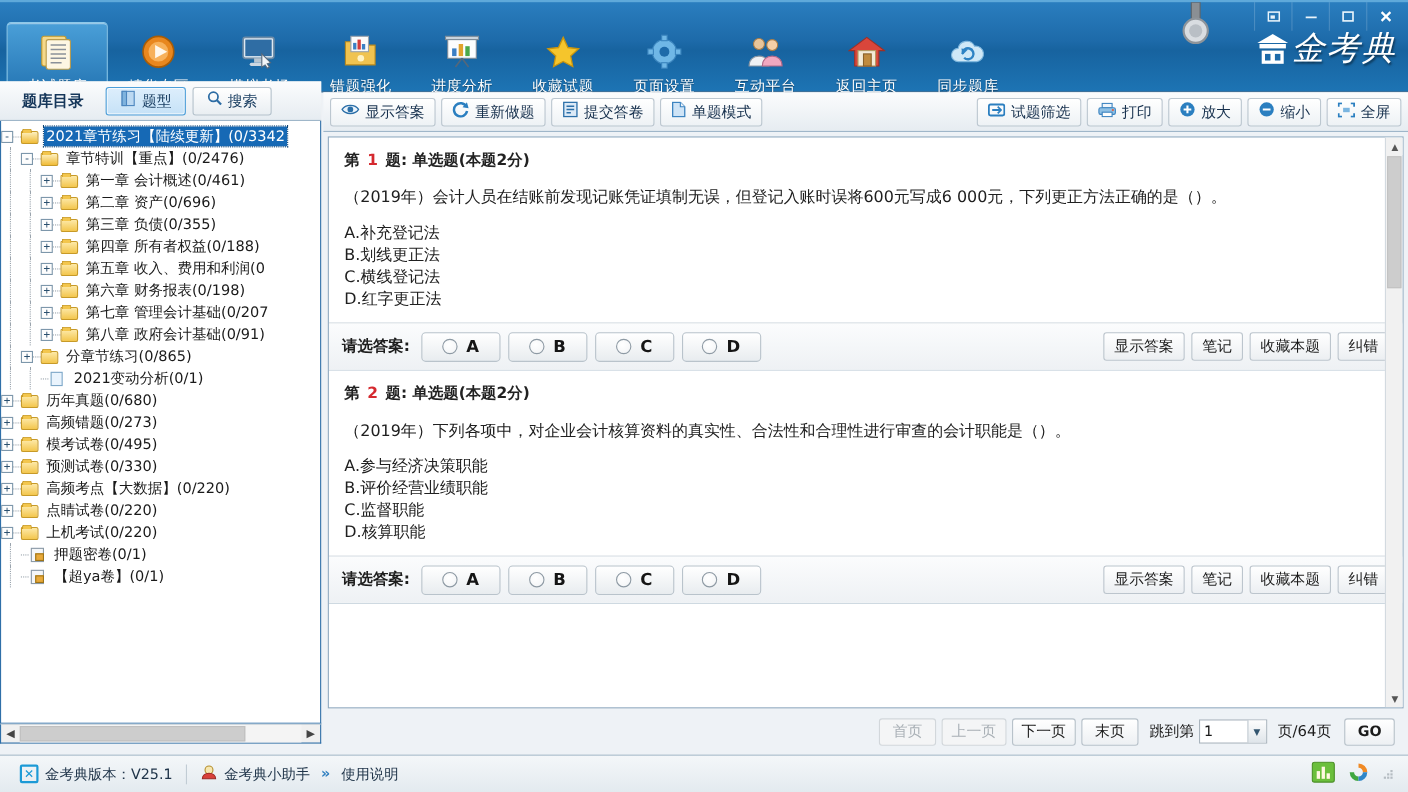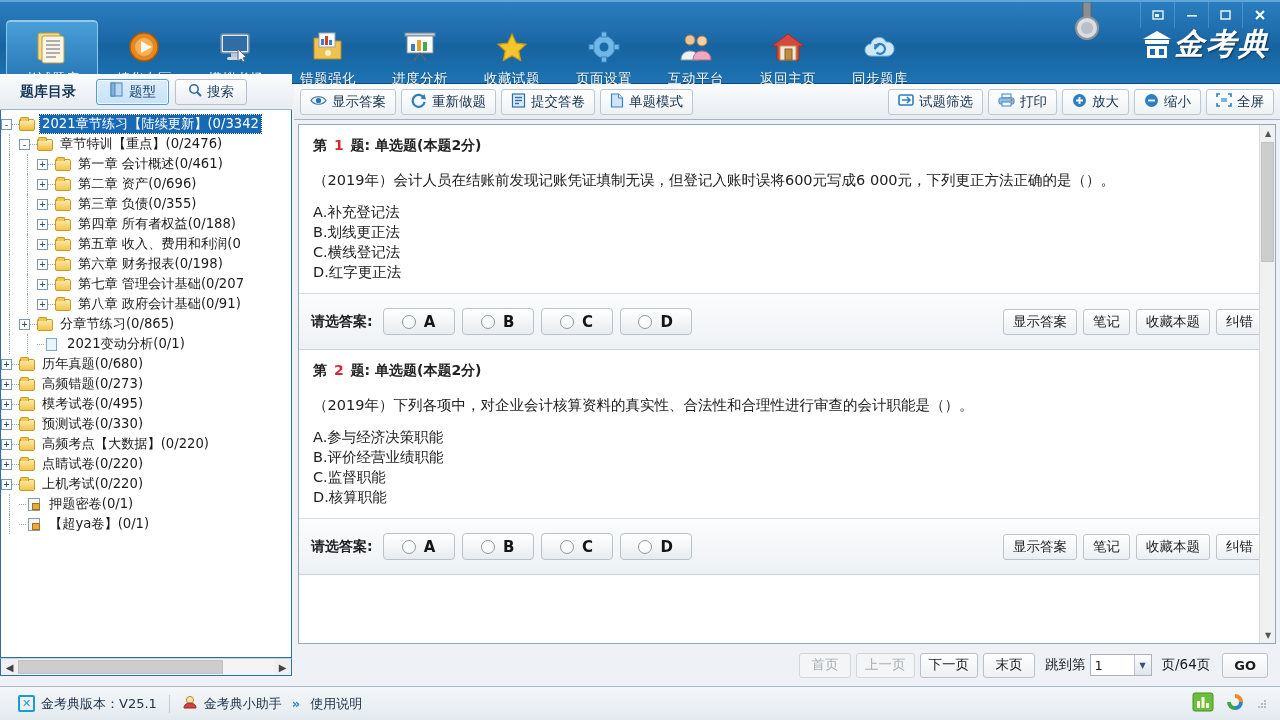--- a/index.html
+++ b/index.html
@@ -42,21 +42,21 @@
     width:34px; height:26px; display:flex; align-items:center; justify-content:center;
     color:#e9f4fb; font-size:15px; cursor:pointer;
     border-left:1px solid rgba(255,255,255,.18);
   }
   .winbtn.close { font-size:17px; }
 
   
   .brand { position:absolute; right:10px; top:24px; display:flex; align-items:center; }
   .brand .logo-glyph {
     font-size:30px; color:#ffffff; font-family:"DejaVu Serif","Liberation Serif",serif;
-    letter-spacing:2px; text-shadow:1px 1px 2px rgba(0,0,0,.5); font-weight:bold;
+    letter-spacing:2px; text-shadow:1px 1px 2px rgba(0,0,0,.5); font-weight:normal;
     font-style:italic;
   }
   .medal { position:absolute; right:180px; top:2px; }
 
   
   .leftpanel {
     position:absolute; left:0; top:74px; width:292px; height:602px;
     background:#f0f0f0;
   }
   .lefttabs {
@@ -157,21 +157,21 @@
   }
   .qcard { border-bottom:1px solid #c9d5de; }
   .qbody { padding:12px 14px 10px 14px; }
   .qhead { font-size:14px; font-weight:bold; color:#222; margin-bottom:12px; }
   .qhead .num { color:#d5292f; padding:0 2px; }
   .qtext { font-size:14.5px; line-height:26px; color:#202020; margin-bottom:10px; }
   .qopts { font-size:14.5px; line-height:19px; color:#202020; }
   .qopts div { margin-bottom:1px; }
 
   .qfoot {
-    height:56px; background:linear-gradient(to bottom,#fbfcfd,#eef1f4);
+    height:43px; background:linear-gradient(to bottom,#fbfcfd,#eef1f4);
     border-top:1px solid #d7dee4; display:flex; align-items:center; padding:0 12px;
   }
   .qfoot .lbl { font-size:14px; font-weight:bold; color:#1e1e1e; margin-right:10px; }
   .optbtn {
     width:72px; height:27px; margin-right:7px; display:flex; align-items:center; justify-content:center; gap:8px;
     background:linear-gradient(to bottom,#ffffff,#e8ecef);
     border:1px solid #b9c3cb; border-radius:4px; cursor:pointer;
   }
   .optbtn .radio {
     width:14px; height:14px; border-radius:50%; border:1px solid #8e9aa4;

